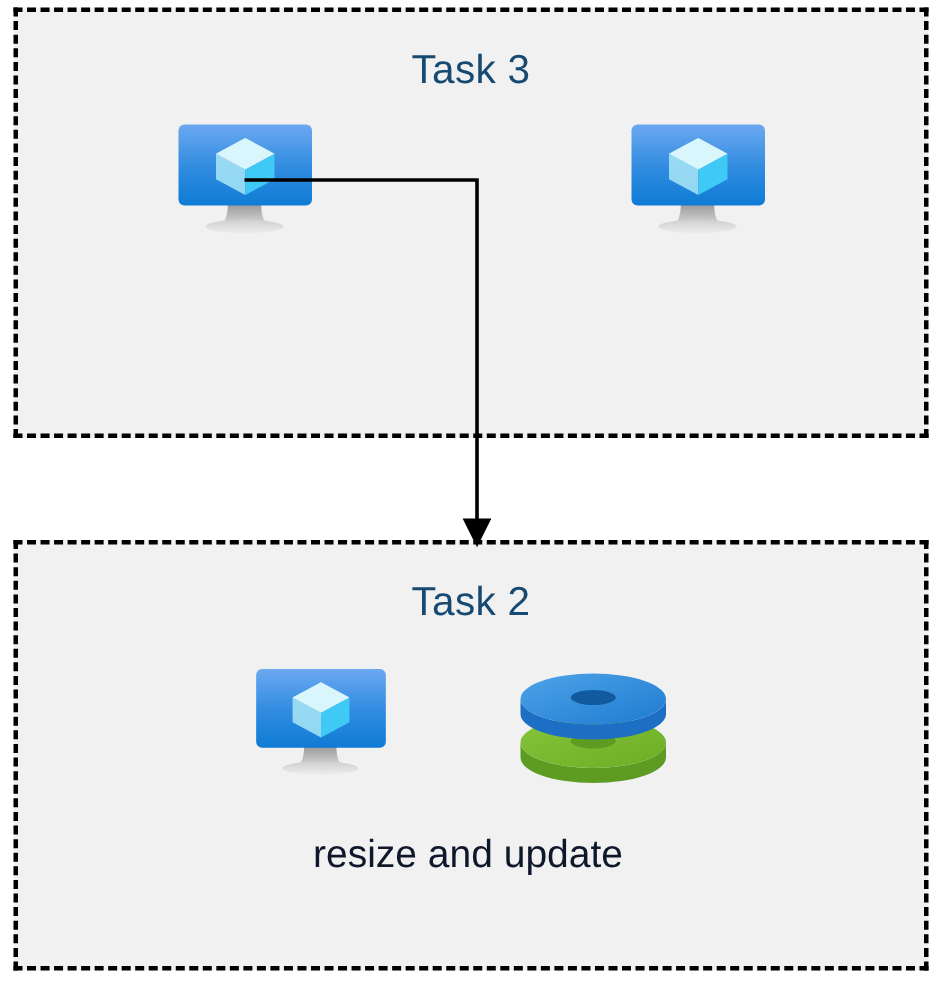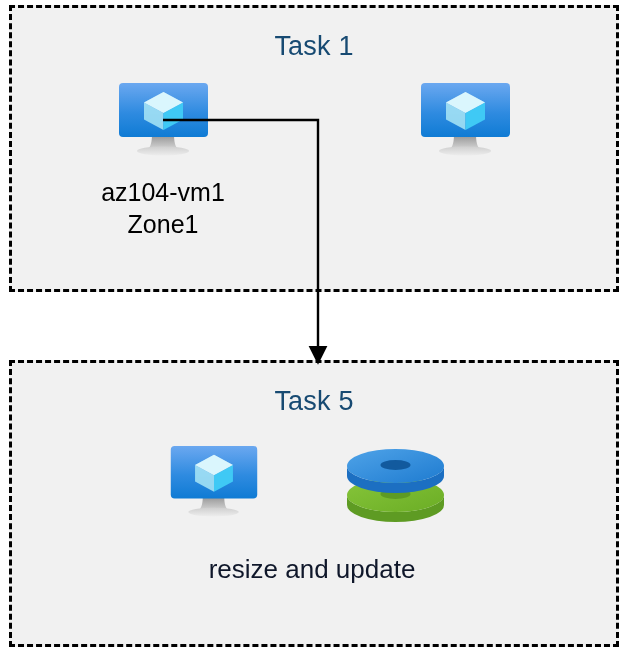--- a/index.html
+++ b/index.html
@@ -99,21 +99,21 @@
     height: 654px;
     pointer-events: none;
   }
 </style>
 </head>
 <body>
 
 <div id="canvas">
 
   <div id="task1-box" class="task-box">
-    <div id="task1-title" class="task-title">Task 1</div>
+    <div id="task1-title" class="task-title">Task 3</div>
   </div>
 
   <div id="vm1-node" class="node">
     <div class="vm-icon-wrap">
       <svg width="105" height="78" viewBox="0 0 105 78">
         <defs>
           <linearGradient id="vmScreen1" x1="0" y1="0" x2="0" y2="1">
             <stop offset="0%" stop-color="#6BA8F0"></stop>
             <stop offset="55%" stop-color="#2F8BE0"></stop>
             <stop offset="100%" stop-color="#0F7BD4"></stop>
@@ -133,24 +133,20 @@
 
         <rect x="8" y="3" width="89" height="54" rx="4" ry="4" fill="url(#vmScreen1)"></rect>
 
         <g>
           <polygon points="52.5,12 72,22.5 52.5,33 33,22.5" fill="#CFF3FC"></polygon>
           <polygon points="33,22.5 52.5,33 52.5,50 33,39.5" fill="#A9E6F6" opacity="0.85"></polygon>
           <polygon points="72,22.5 52.5,33 52.5,50 72,39.5" fill="#3FC9F5"></polygon>
           <polygon points="52.5,12 72,22.5 52.5,33 33,22.5" fill="#E3F8FD" opacity="0.55"></polygon>
         </g>
       </svg>
-    </div>
-    <div class="vm-label-wrap">
-      <div class="node-label">az104-vm1
-Zone1</div>
     </div>
   </div>
 
   <div id="vm2-node" class="node">
     <div class="vm-icon-wrap">
       <svg width="105" height="78" viewBox="0 0 105 78">
         <defs>
           <linearGradient id="vmScreen2" x1="0" y1="0" x2="0" y2="1">
             <stop offset="0%" stop-color="#6BA8F0"></stop>
             <stop offset="55%" stop-color="#2F8BE0"></stop>
@@ -172,21 +168,21 @@
           <polygon points="52.5,12 72,22.5 52.5,33 33,22.5" fill="#CFF3FC"></polygon>
           <polygon points="33,22.5 52.5,33 52.5,50 33,39.5" fill="#A9E6F6" opacity="0.85"></polygon>
           <polygon points="72,22.5 52.5,33 52.5,50 72,39.5" fill="#3FC9F5"></polygon>
           <polygon points="52.5,12 72,22.5 52.5,33 33,22.5" fill="#E3F8FD" opacity="0.55"></polygon>
         </g>
       </svg>
     </div>
   </div>
 
   <div id="task2-box" class="task-box">
-    <div id="task2-title" class="task-title">Task 5</div>
+    <div id="task2-title" class="task-title">Task 2</div>
   </div>
 
   <div id="task2-icons">
 
     <span>
       <svg width="102" height="76" viewBox="0 0 105 78">
         <defs>
           <linearGradient id="vmScreen3" x1="0" y1="0" x2="0" y2="1">
             <stop offset="0%" stop-color="#6BA8F0"></stop>
             <stop offset="55%" stop-color="#2F8BE0"></stop>

